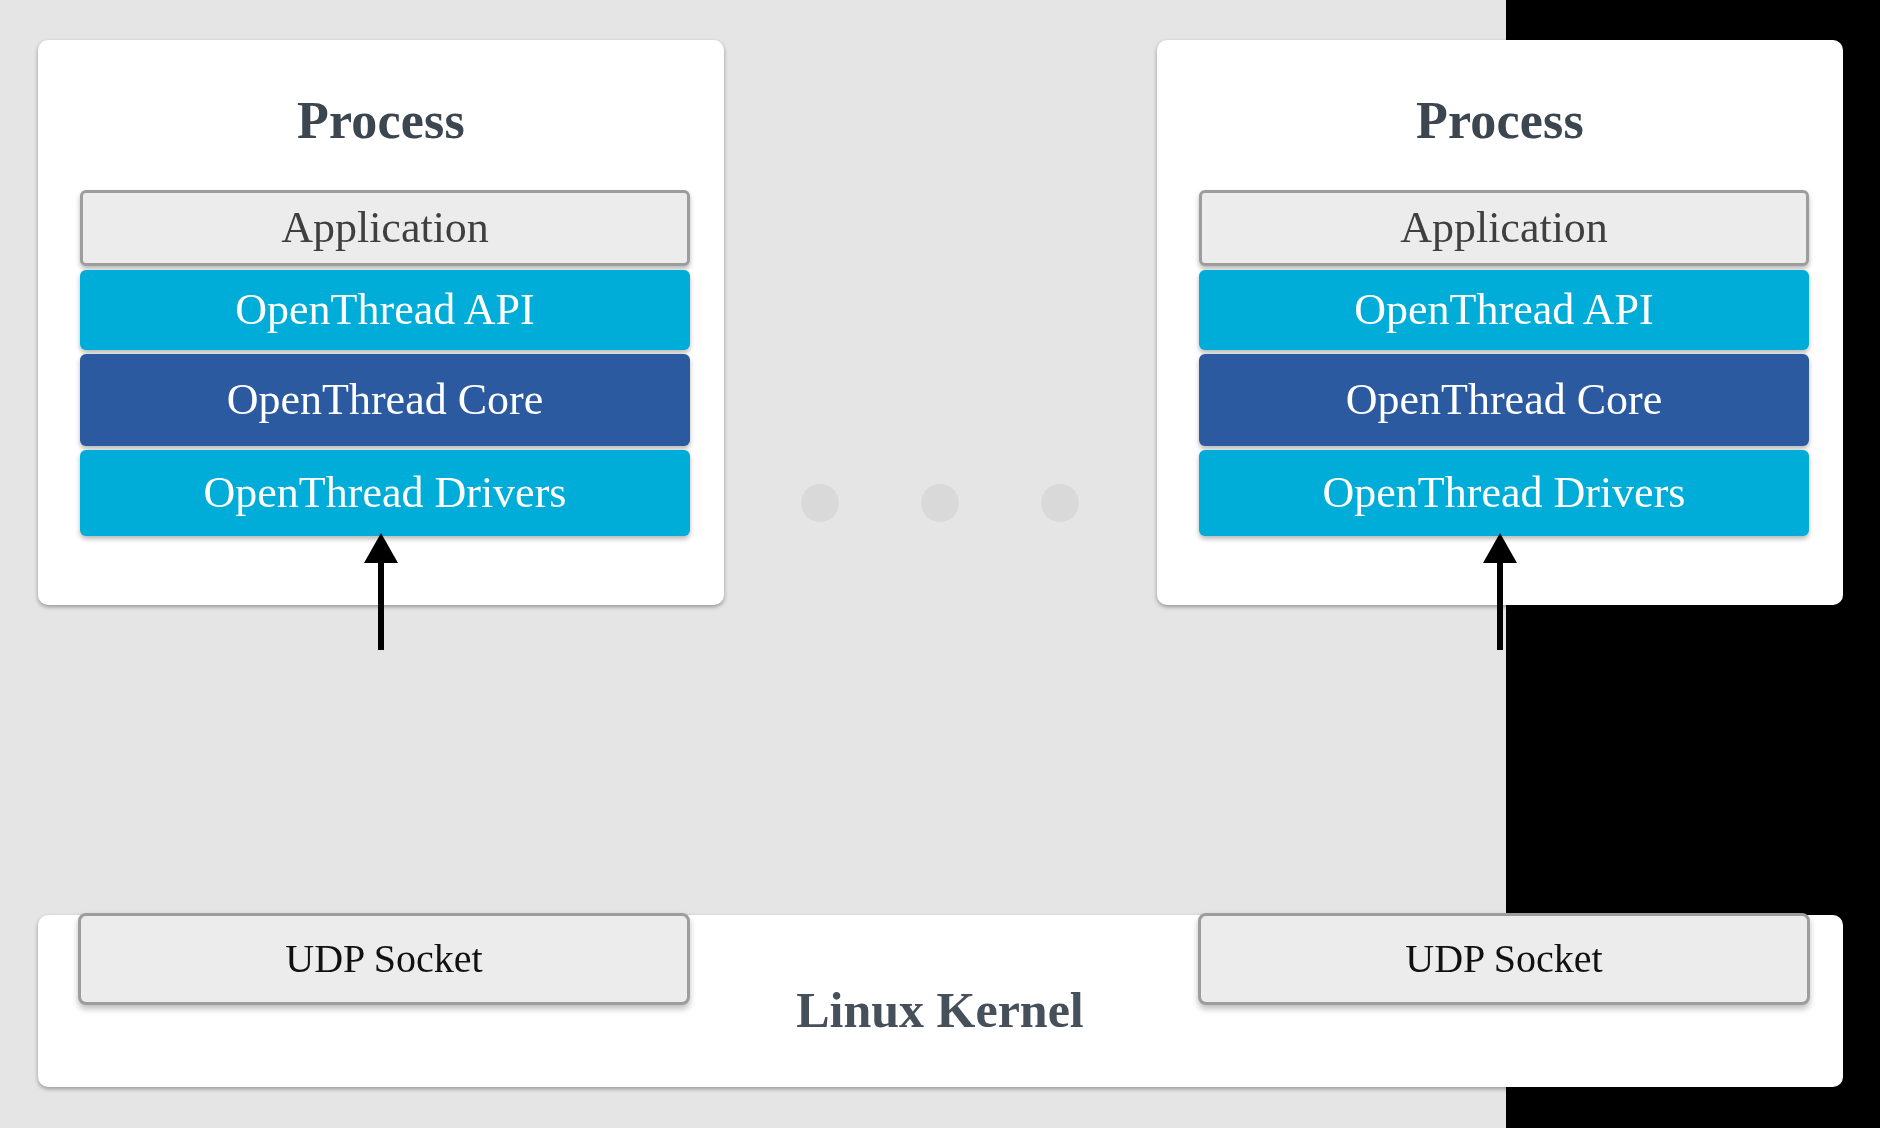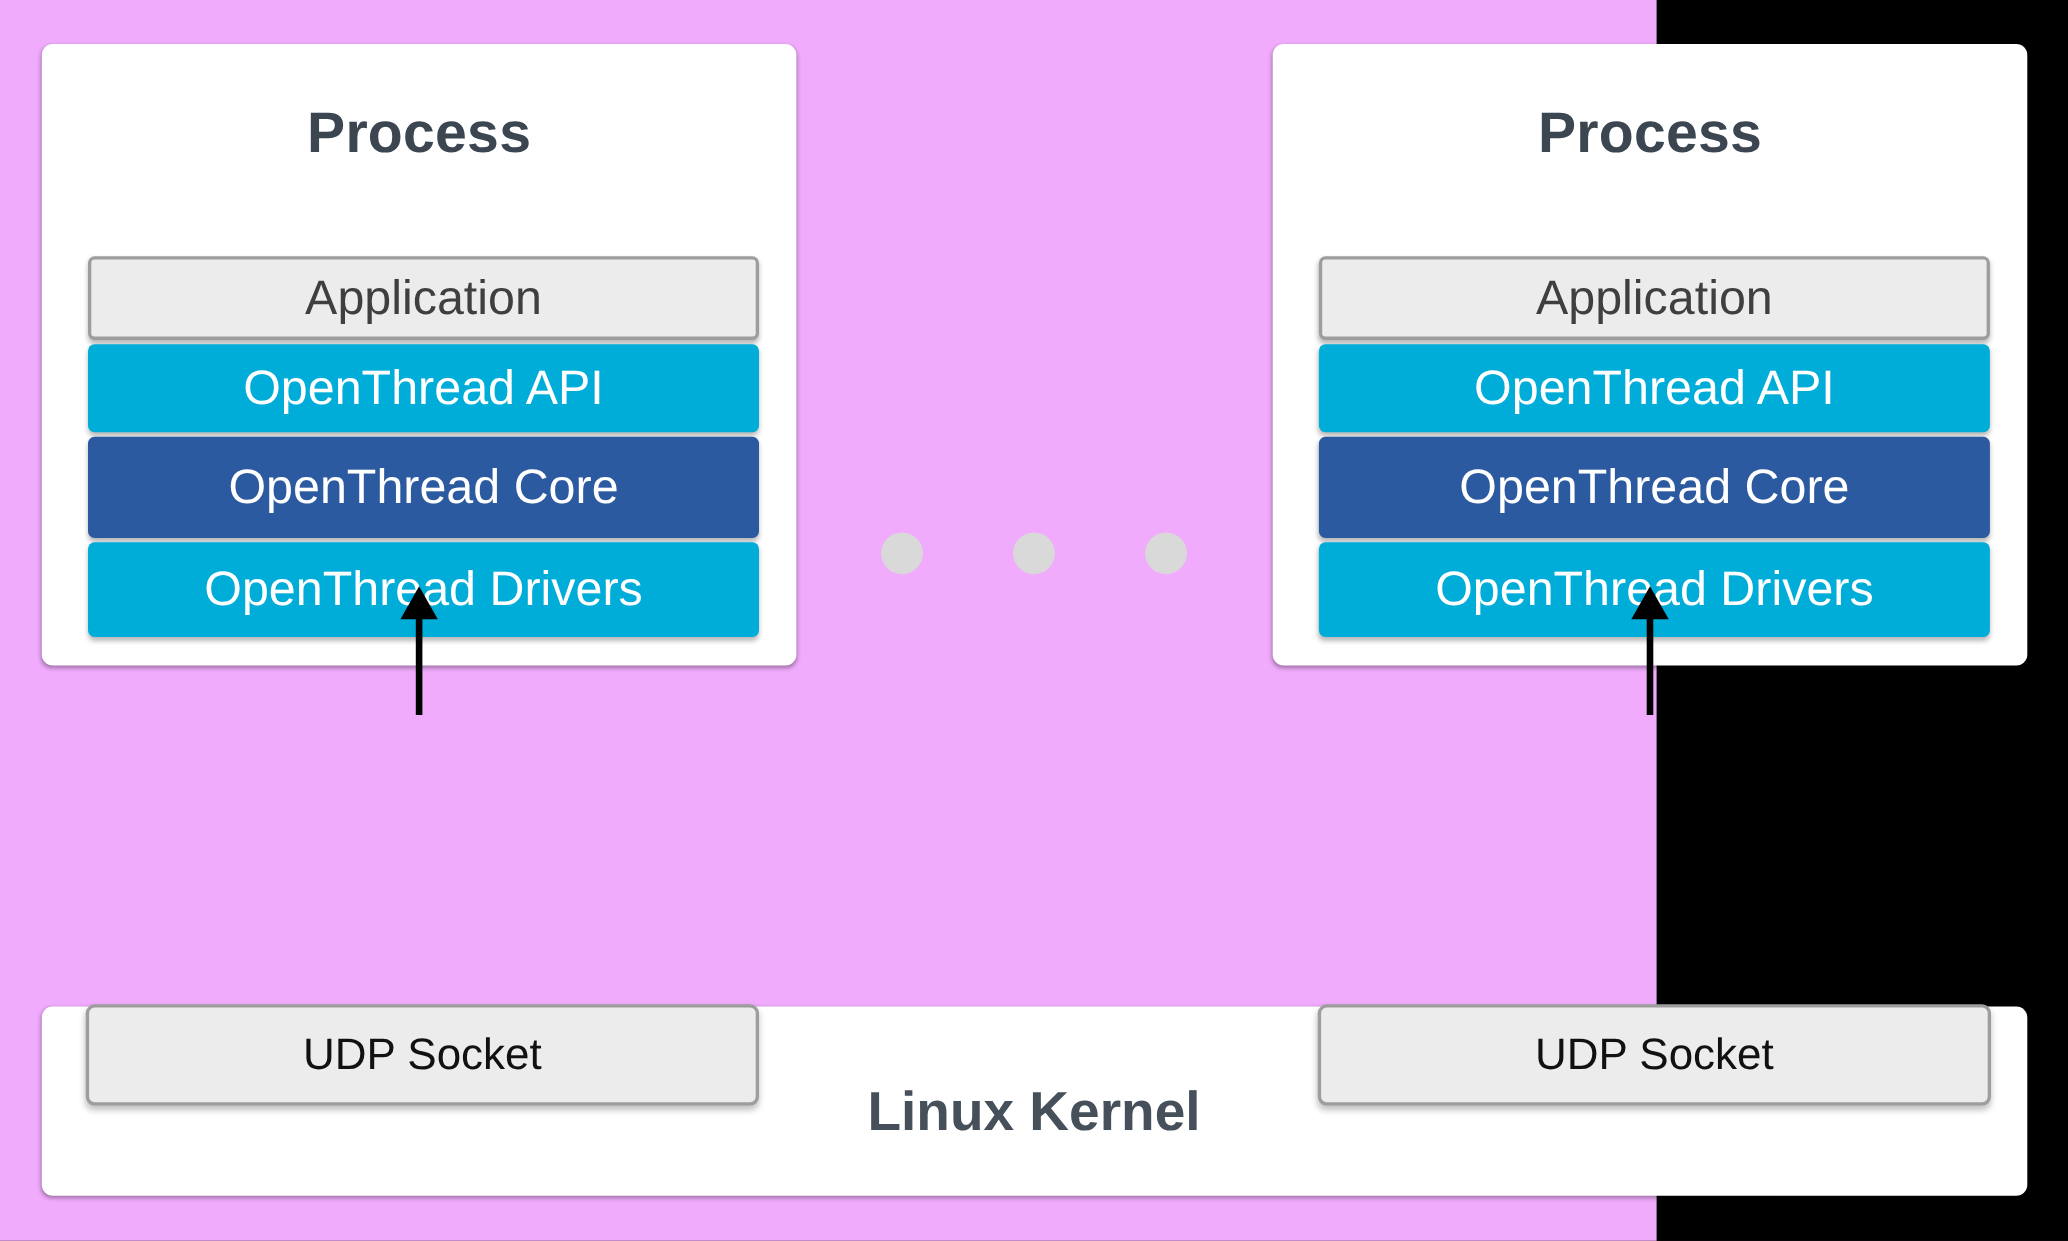--- a/index.html
+++ b/index.html
@@ -10,21 +10,22 @@
   body {
     width: 1880px;
     height: 1128px;
     font-family: "Liberation Sans", sans-serif;
     overflow: hidden;
   }
   .canvas {
     position: relative;
     width: 1506px;
     height: 1128px;
-    background: #f0abfc;
+    background: #e5e5e5;
+    font-family: Liberation Serif, serif;
   }
 
   
   .process-panel {
     position: absolute;
     background: #ffffff;
     border-radius: 10px;
     box-shadow: 0 2px 4px rgba(0,0,0,0.35);
   }
   .process-title {
@@ -43,21 +44,20 @@
   .layer {
     position: absolute;
     box-sizing: border-box;
     display: flex;
     align-items: center;
     justify-content: center;
     font-size: 44px;
     line-height: 1;
     border-radius: 6px;
     box-shadow: 0 3px 5px rgba(0,0,0,0.28);
-    margin-top: 43px;
   }
   .layer.app {
     background: #ececec;
     border: 3px solid #9d9d9d;
     color: #3f3f3f;
   }
   .layer.api {
     background: #00add8;
     color: #ffffff;
   }

